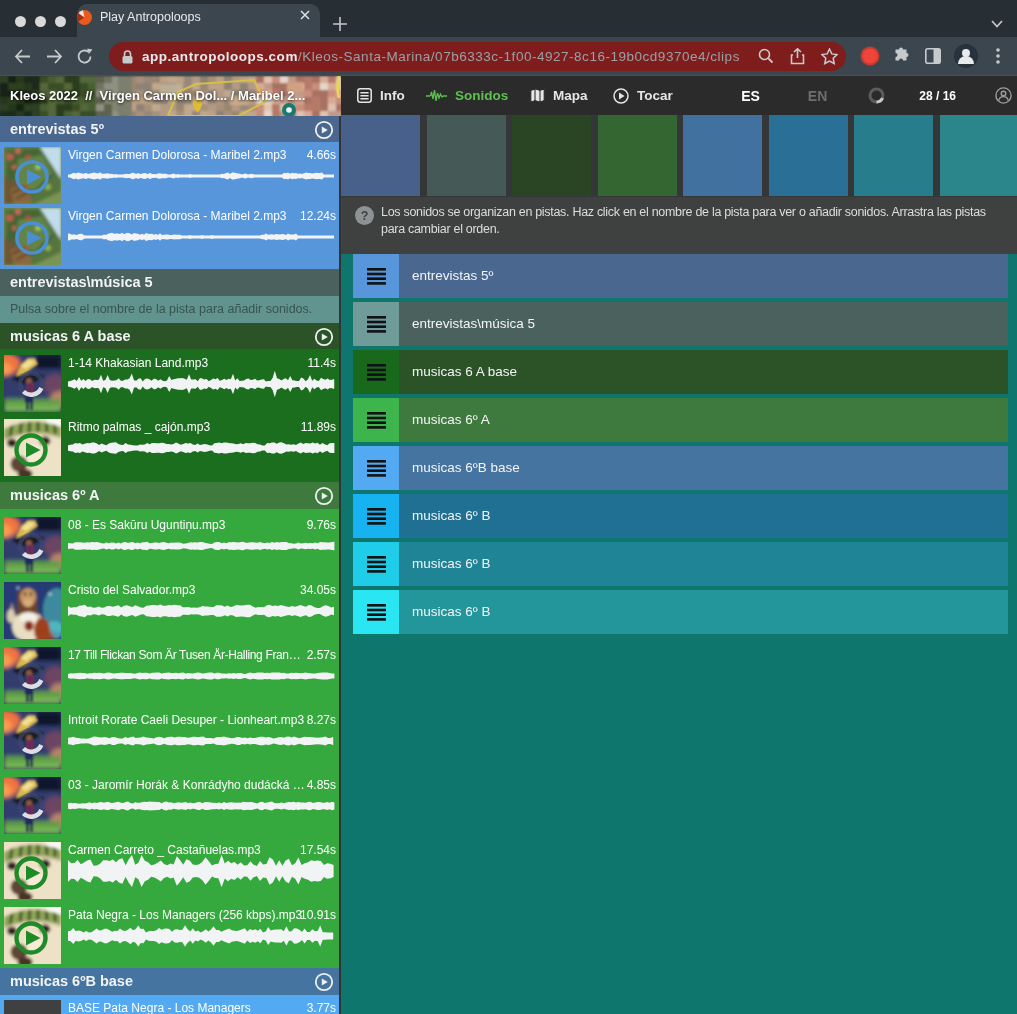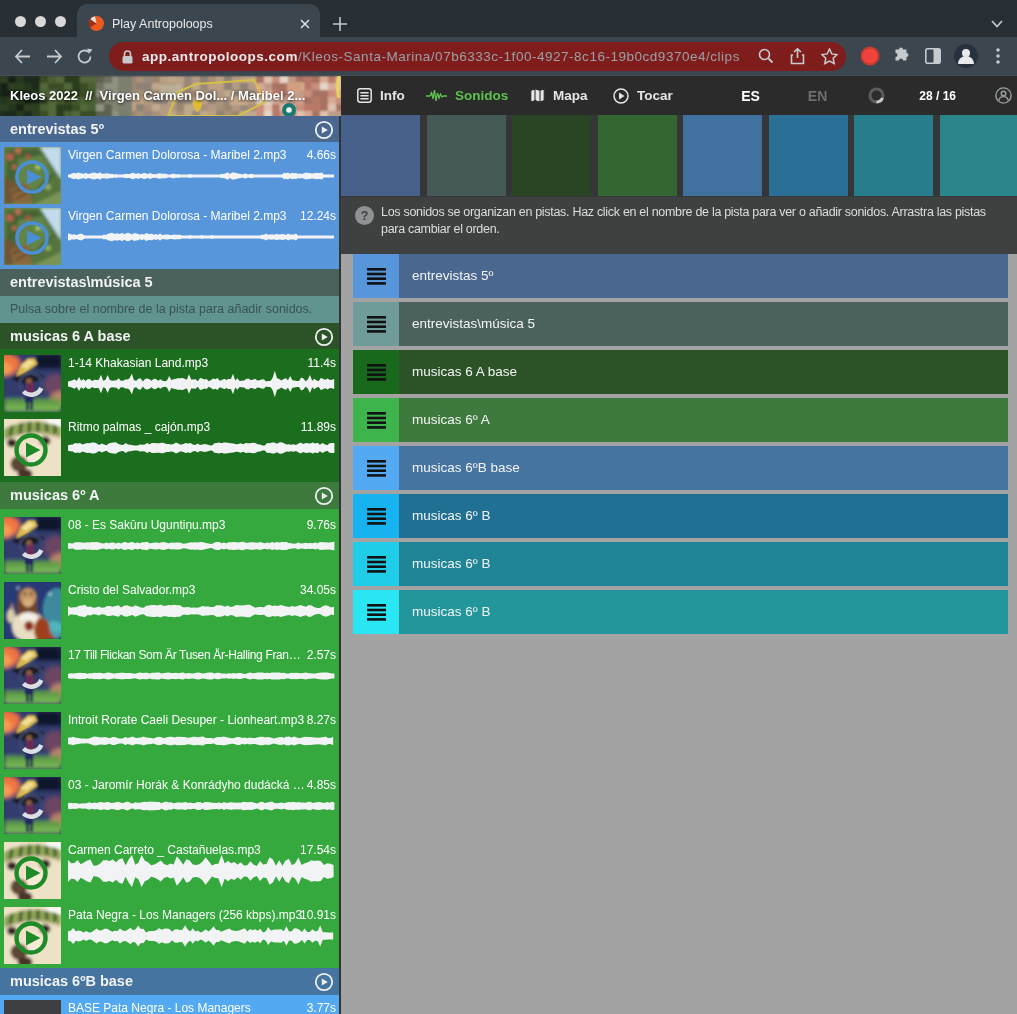--- a/index.html
+++ b/index.html
@@ -1,31 +1,31 @@
 <!DOCTYPE html>
 <html><head><meta charset="utf-8"><style>
 * { margin:0; padding:0; box-sizing:border-box; }
 html,body { width:1017px; height:1014px; overflow:hidden; background:#3f4040;
   font-family:"Liberation Sans",sans-serif; }
 .tabstrip { position:absolute; left:0; top:0; width:1017px; height:37px; background:#272e34; }
 .tl { position:absolute; top:16px; width:11px; height:11px; border-radius:50%; background:#d9d9d9; }
 .tab { position:absolute; left:77px; top:4px; width:243px; height:33px; background:#3c464e;
-  border-radius:10px 10px 0 0; display:flex; align-items:center; padding:6px 10px 0 12px; }
+  border-radius:10px 10px 0 0; display:flex; align-items:flex-start; padding:6px 10px 0 0; }
 .tabtitle { color:#e8eaec; font-size:12.5px; flex:1; }
 .tabx { margin-left:6px; }
 .toolbar { position:absolute; left:0; top:37px; width:1017px; height:39px; background:#3c464e;
   border-bottom:1px solid #47505a; }
 .tbi { position:absolute; top:12px; }
 .urlpill { position:absolute; left:109px; top:5px; width:737px; height:29px; background:#7f1d1d;
   border-radius:15px; display:flex; align-items:center; padding-left:13px; }
 .urltext { font-size:13.5px; color:#e8eaec; white-space:nowrap; letter-spacing:0.52px; }
 .urltext b { font-weight:700; }
 .urlpath { color:#9aa0a6; font-weight:400; }
 .pillic { position:absolute; top:6px; }
-.app { position:absolute; left:0; top:76px; width:1017px; height:938px; background:#a3a3a3; }
+.app { position:absolute; left:0; top:76px; width:1017px; height:938px; background:#0f766e; }
 .leftcol { position:absolute; left:0; top:0; width:341px; height:938px; background:#333436; overflow:hidden; }
 .crumb { position:absolute; left:10px; top:12px; color:#fff; font-size:13px; font-weight:700;
   text-shadow:0 1px 3px rgba(0,0,0,0.8); z-index:3; white-space:nowrap; }
 .ltracks { position:absolute; left:0; top:40px; width:339px; }
 .thead { position:relative; color:#f2f3f5; font-size:14.5px; font-weight:700; padding-left:10px; }
 .clips { position:relative; }
 .clip { position:relative; height:58px; margin-left:4px; }
 .cthumb { position:absolute; left:0; top:0; width:57px; height:57px; overflow:hidden; }
 .cname { position:absolute; left:64px; top:1px; font-size:12px; color:#fff; white-space:nowrap;
   max-width:238px; overflow:hidden; }

